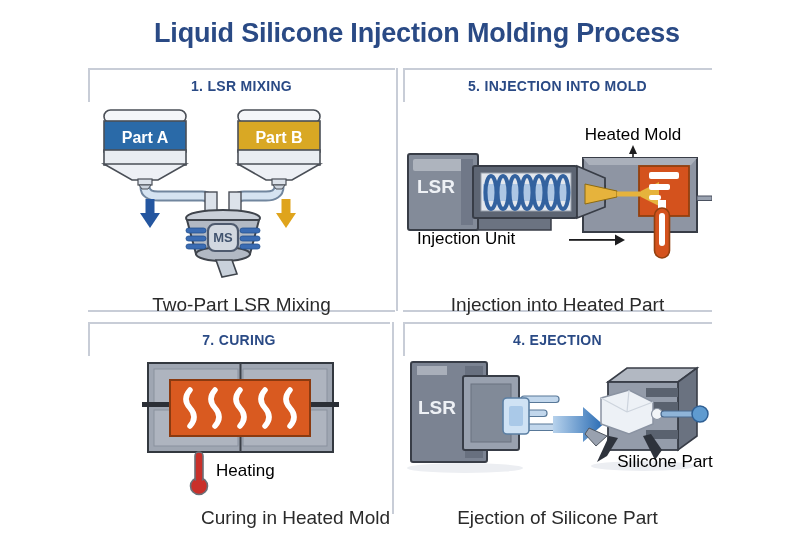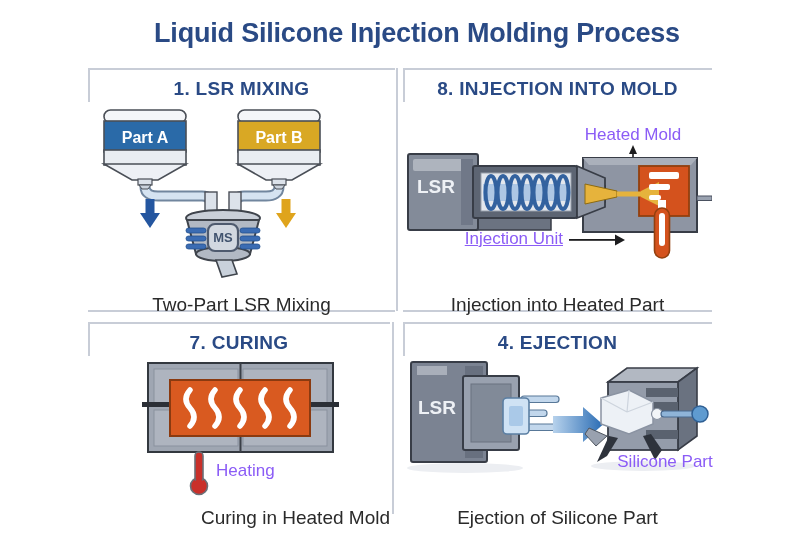--- a/index.html
+++ b/index.html
@@ -6,27 +6,27 @@
   body{
     width:800px;height:533px;position:relative;background:#ffffff;overflow:hidden;
     font-family:"Liberation Sans","DejaVu Sans",sans-serif;
   }
   .abs{position:absolute;}
   .title{
     left:0;top:18px;width:800px;text-align:center;
     font-size:27px;font-weight:bold;color:#2a4a85;letter-spacing:-0.2px;margin-left:17px;
   }
   .heading{
-    font-size:19px;font-weight:bold;color:#2a4a85;text-align:center;letter-spacing:0.3px;
+    font-size:14px;font-weight:bold;color:#2a4a85;text-align:center;letter-spacing:0.3px;
   }
   .caption{
     font-size:19px;color:#2a2a2a;text-align:center;margin-top:20px;
   }
   .small-label{
-    font-size:17px;color:#8b5cf6;
+    font-size:17px;color:#000000;
   }
   .hline{background:#c8cdd7;height:2px;}
   .vline{background:#c8cdd7;width:2px;}
   svg text{font-family:"Liberation Sans","DejaVu Sans",sans-serif;}
 </style>
 </head>
 <body>
 
 <div class="abs title">Liquid Silicone Injection Molding Process</div>
 
@@ -37,21 +37,21 @@
 <div class="abs vline" style="left:396px;top:68px;height:243px;"></div>
 <div class="abs hline" style="left:88px;top:310px;width:307px;"></div>
 <div class="abs hline" style="left:403px;top:310px;width:309px;"></div>
 <div class="abs hline" style="left:88px;top:322px;width:302px;"></div>
 <div class="abs vline" style="left:88px;top:322px;height:34px;"></div>
 <div class="abs hline" style="left:403px;top:322px;width:309px;"></div>
 <div class="abs vline" style="left:403px;top:322px;height:34px;"></div>
 <div class="abs vline" style="left:392px;top:322px;height:192px;"></div>
 
 <div class="abs heading" style="left:88px;top:78px;width:307px;">1. LSR MIXING</div>
-<div class="abs heading" style="left:403px;top:78px;width:309px;">8. INJECTION INTO MOLD</div>
+<div class="abs heading" style="left:403px;top:78px;width:309px;">5. INJECTION INTO MOLD</div>
 <div class="abs heading" style="left:88px;top:332px;width:302px;">7. CURING</div>
 <div class="abs heading" style="left:403px;top:332px;width:309px;">4. EJECTION</div>
 
 <svg class="abs" style="left:88px;top:100px;" width="307" height="180" viewBox="0 0 307 180">
 
   <g>
     <path d="M 57,87 C 57,93 62,96 70,96 L 114,96 C 121,96 123,100 123,108 L 123,122" fill="none" stroke="#71869e" stroke-width="11" stroke-linecap="round"></path>
     <path d="M 57,87 C 57,93 62,96 70,96 L 114,96 C 121,96 123,100 123,108 L 123,122" fill="none" stroke="#d5e3f1" stroke-width="7" stroke-linecap="round"></path>
     <path d="M 191,87 C 191,93 186,96 178,96 L 156,96 C 149,96 147,100 147,108 L 147,122" fill="none" stroke="#71869e" stroke-width="11" stroke-linecap="round"></path>
     <path d="M 191,87 C 191,93 186,96 178,96 L 156,96 C 149,96 147,100 147,108 L 147,122" fill="none" stroke="#d5e3f1" stroke-width="7" stroke-linecap="round"></path>
@@ -101,21 +101,21 @@
       <rect x="152" y="136" width="20" height="5" rx="2.5" fill="#3b6cb3" stroke="#23508f" stroke-width="0.8"></rect>
       <rect x="152" y="144" width="20" height="5" rx="2.5" fill="#3b6cb3" stroke="#23508f" stroke-width="0.8"></rect>
     </g>
     <rect x="120" y="124" width="30" height="27" rx="7" fill="#d2d8e0" stroke="#4e5a6e" stroke-width="2.2"></rect>
     <text x="135" y="142" text-anchor="middle" font-size="13" font-weight="bold" fill="#41536e">MS</text>
   </g>
 </svg>
 <div class="abs caption" style="left:88px;top:274px;width:307px;">Two-Part LSR Mixing</div>
 
 <div class="abs small-label" style="left:563px;top:125px;width:140px;text-align:center;">Heated Mold</div>
-<div class="abs small-label" style="left:403px;top:229px;width:160px;text-align:right;text-decoration:underline;">Injection Unit</div>
+<div class="abs small-label" style="left:417px;top:229px;width:160px;text-align:left;">Injection Unit</div>
 <svg class="abs" style="left:403px;top:112px;" width="309" height="153" viewBox="0 0 309 153">
 
   <g>
     <polygon points="230,33 226,42 234,42" fill="#1d1d1f"></polygon>
     <rect x="229.2" y="40" width="1.6" height="12" fill="#1d1d1f"></rect>
   </g>
 
   <rect x="36" y="106" width="112" height="12" fill="#6b7381" stroke="#383d47" stroke-width="1.5"></rect>
 
   <g>

